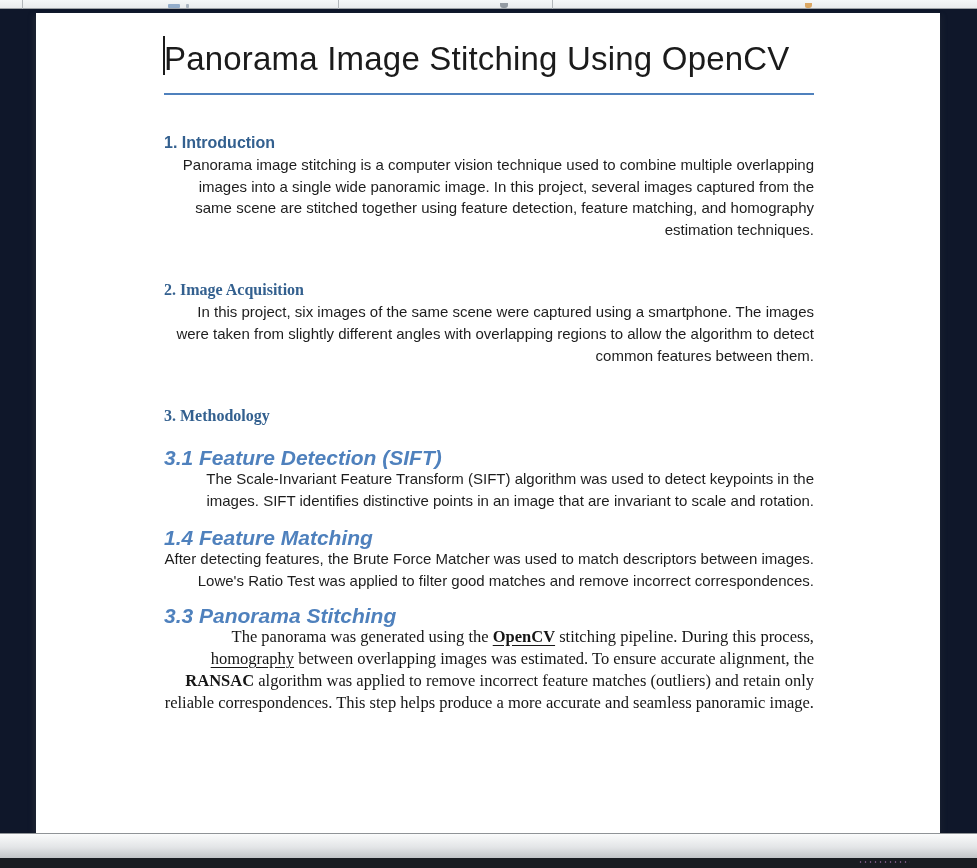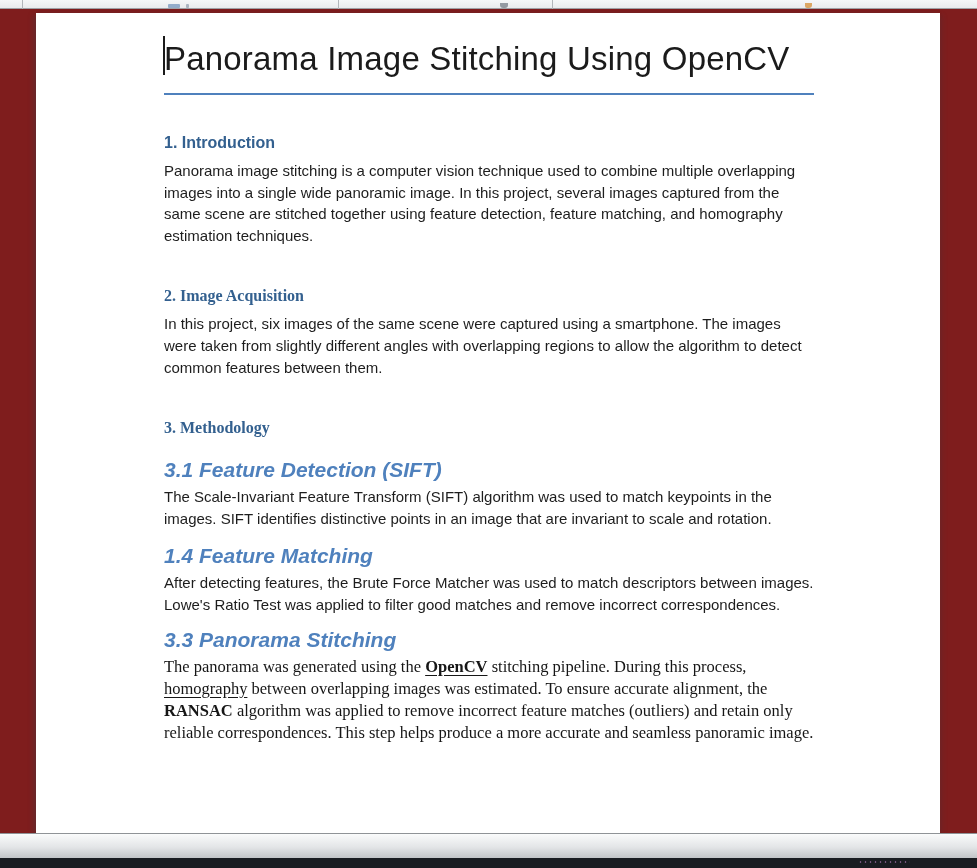--- a/index.html
+++ b/index.html
@@ -2,21 +2,21 @@
 <html><head>
 <meta charset="utf-8">
 <style>
   * { margin: 0; padding: 0; box-sizing: border-box; }
   html, body { width: 977px; height: 868px; overflow: hidden; }
   body { font-family: "Liberation Sans", sans-serif; background: #c5c9cc; }
 
   .screen {
     position: relative;
     width: 977px; height: 868px;
-    background: #7f1d1d;
+    background: #0f172a;
     overflow: hidden;
   }
 
   
   .toolbar-strip {
     position: absolute; left: 0; top: 0; width: 977px; height: 9px;
     background: linear-gradient(#f5f7f8, #e9ebed);
     border-bottom: 1px solid #9ea2a6;
   }
   .tb-divider { position: absolute; top: 0; width: 1px; height: 9px; background: #b2b6ba; }
@@ -62,23 +62,23 @@
   }
   .h-l2 {
     margin-top: 17px;
     font-size: 21px; font-weight: 700; line-height: 20px;
     color: #4f81bd;
     font-style: italic;
   }
   .h-gap { margin-top: 39px; font-family: Liberation Serif, serif; }
 
   .body-p {
-    margin-top: 6px;
     font-size: 15px; line-height: 21.6px;
     color: #1d1d1d;
+    text-align: right;
   }
   .body-p.serif {
     font-family: "Liberation Serif", serif;
     font-size: 16.5px; line-height: 22px;
     color: #161616;
   }
   .bold { font-weight: 700; }
   .misspelled {
     text-decoration-line: underline;
     text-decoration-style: wavy;
@@ -147,21 +147,21 @@
 
       <h2 class="h-l1">1. Introduction</h2>
       <p class="body-p">Panorama image stitching is a computer vision technique used to combine multiple overlapping images into a single wide panoramic image. In this project, several images captured from the same scene are stitched together using feature detection, feature matching, and homography estimation techniques.</p>
 
       <h2 class="h-l1 h-gap">2. Image Acquisition</h2>
       <p class="body-p">In this project, six images of the same scene were captured using a smartphone. The images were taken from slightly different angles with overlapping regions to allow the algorithm to detect common features between them.</p>
 
       <h2 class="h-l1 h-gap">3. Methodology</h2>
 
       <h3 class="h-l2" style="margin-top:21px">3.1 Feature Detection (SIFT)</h3>
-      <p class="body-p">The Scale-Invariant Feature Transform (SIFT) algorithm was used to match keypoints in the images. SIFT identifies distinctive points in an image that are invariant to scale and rotation.</p>
+      <p class="body-p">The Scale-Invariant Feature Transform (SIFT) algorithm was used to detect keypoints in the images. SIFT identifies distinctive points in an image that are invariant to scale and rotation.</p>
 
       <h3 class="h-l2">1.4 Feature Matching</h3>
       <p class="body-p">After detecting features, the Brute Force Matcher was used to match descriptors between images. Lowe's Ratio Test was applied to filter good matches and remove incorrect correspondences.</p>
 
       <h3 class="h-l2" style="margin-top:14px">3.3 Panorama Stitching</h3>
       <p class="body-p serif"><span class="">The panorama was generated using the </span><span class="bold misspelled">OpenCV</span><span class=""> stitching pipeline. During this process, </span><span class="misspelled">homography</span><span class=""> between overlapping images was estimated. To ensure accurate alignment, the </span><span class="bold">RANSAC</span><span class=""> algorithm was applied to remove incorrect feature matches (outliers) and retain only reliable correspondences. This step helps produce a more accurate and seamless panoramic image.</span></p>
 
     </div>
   </div>
 

